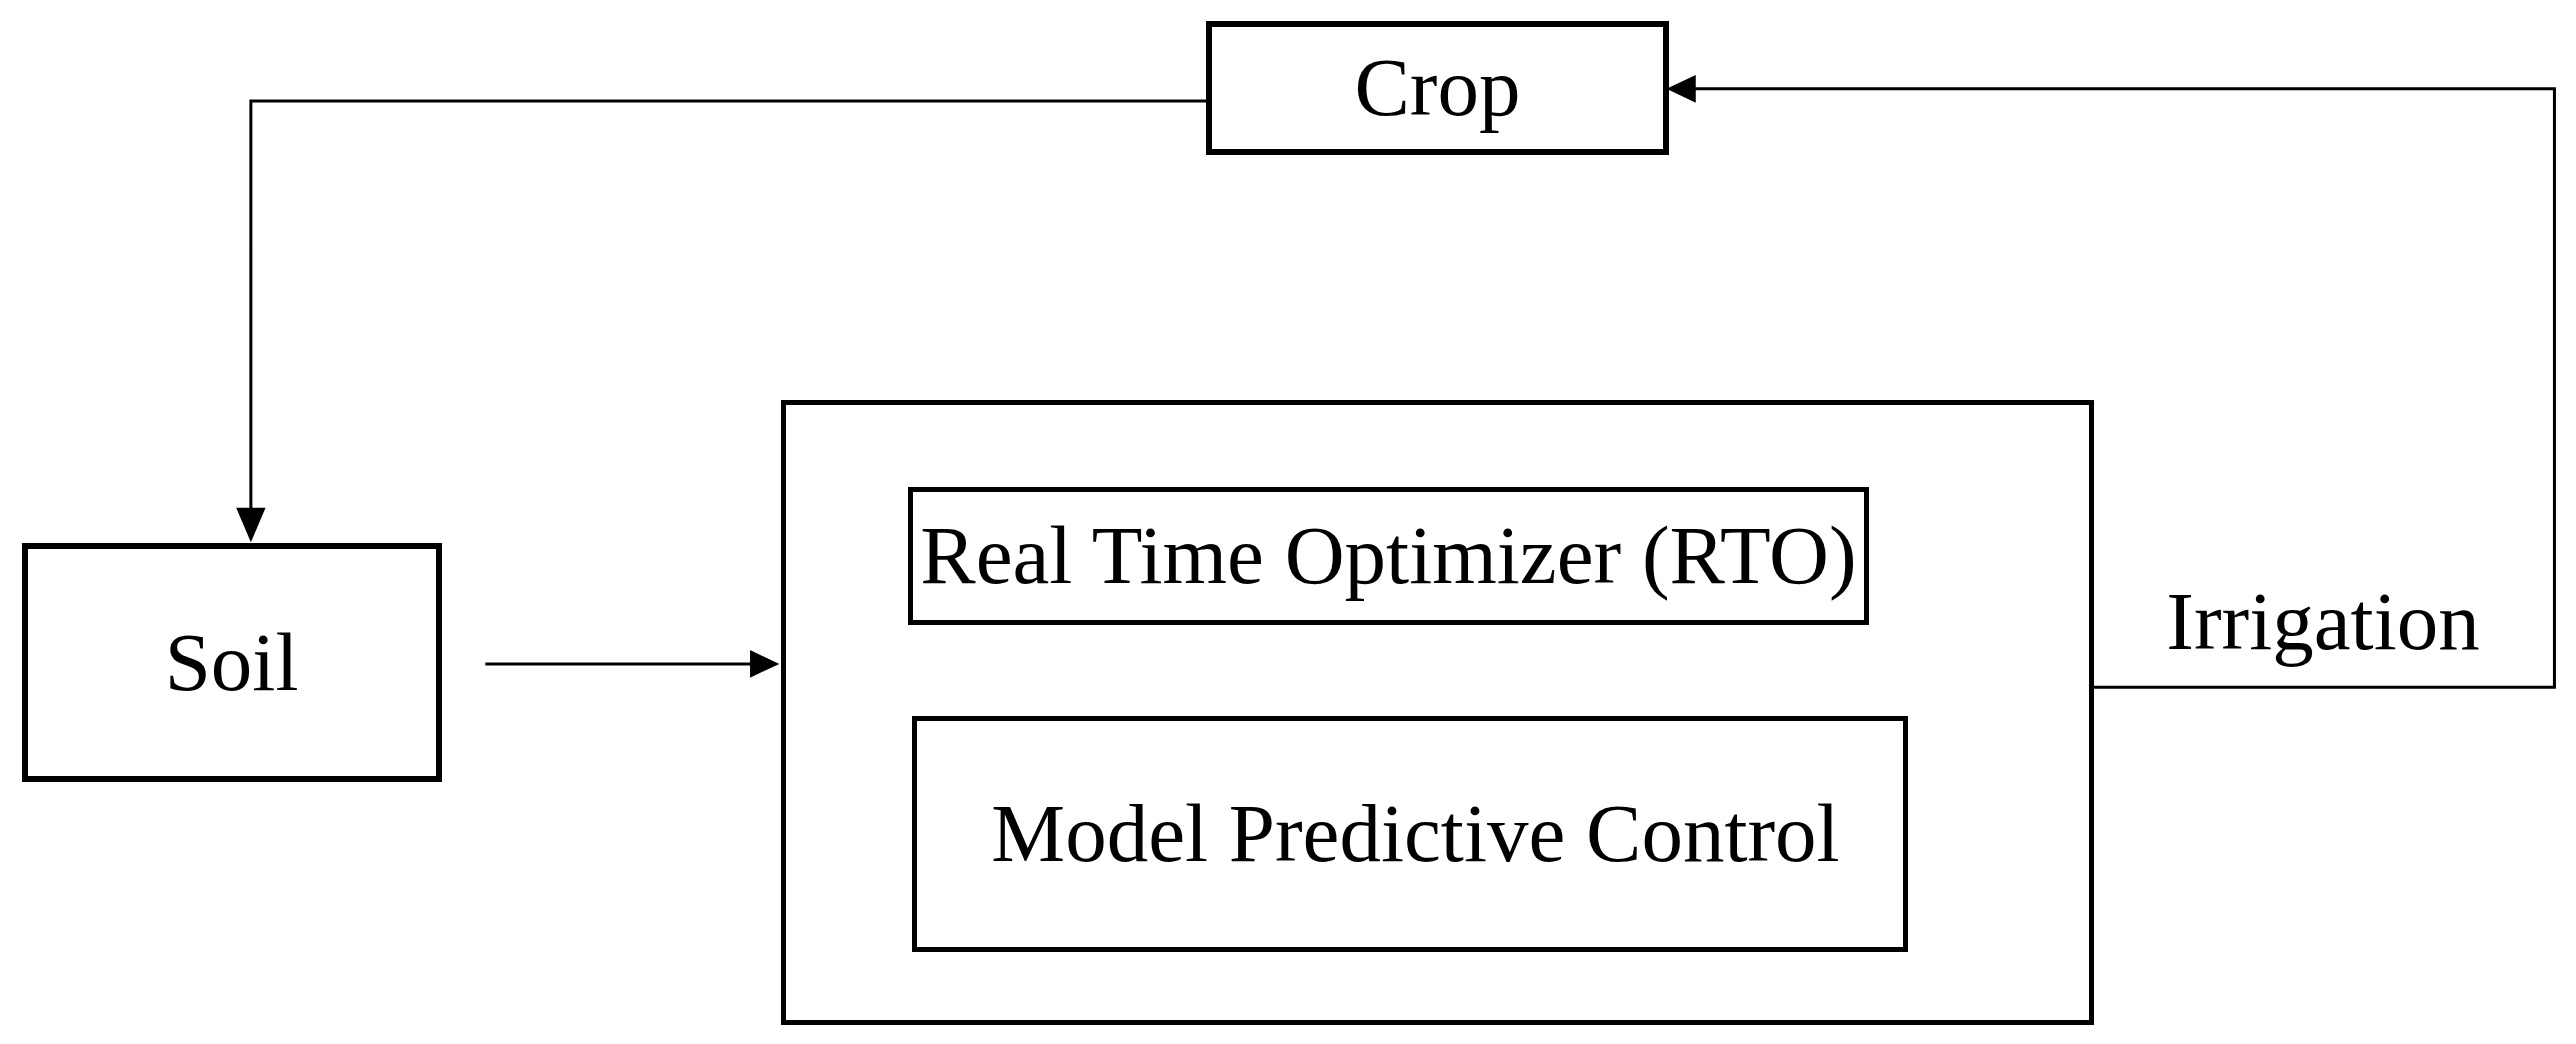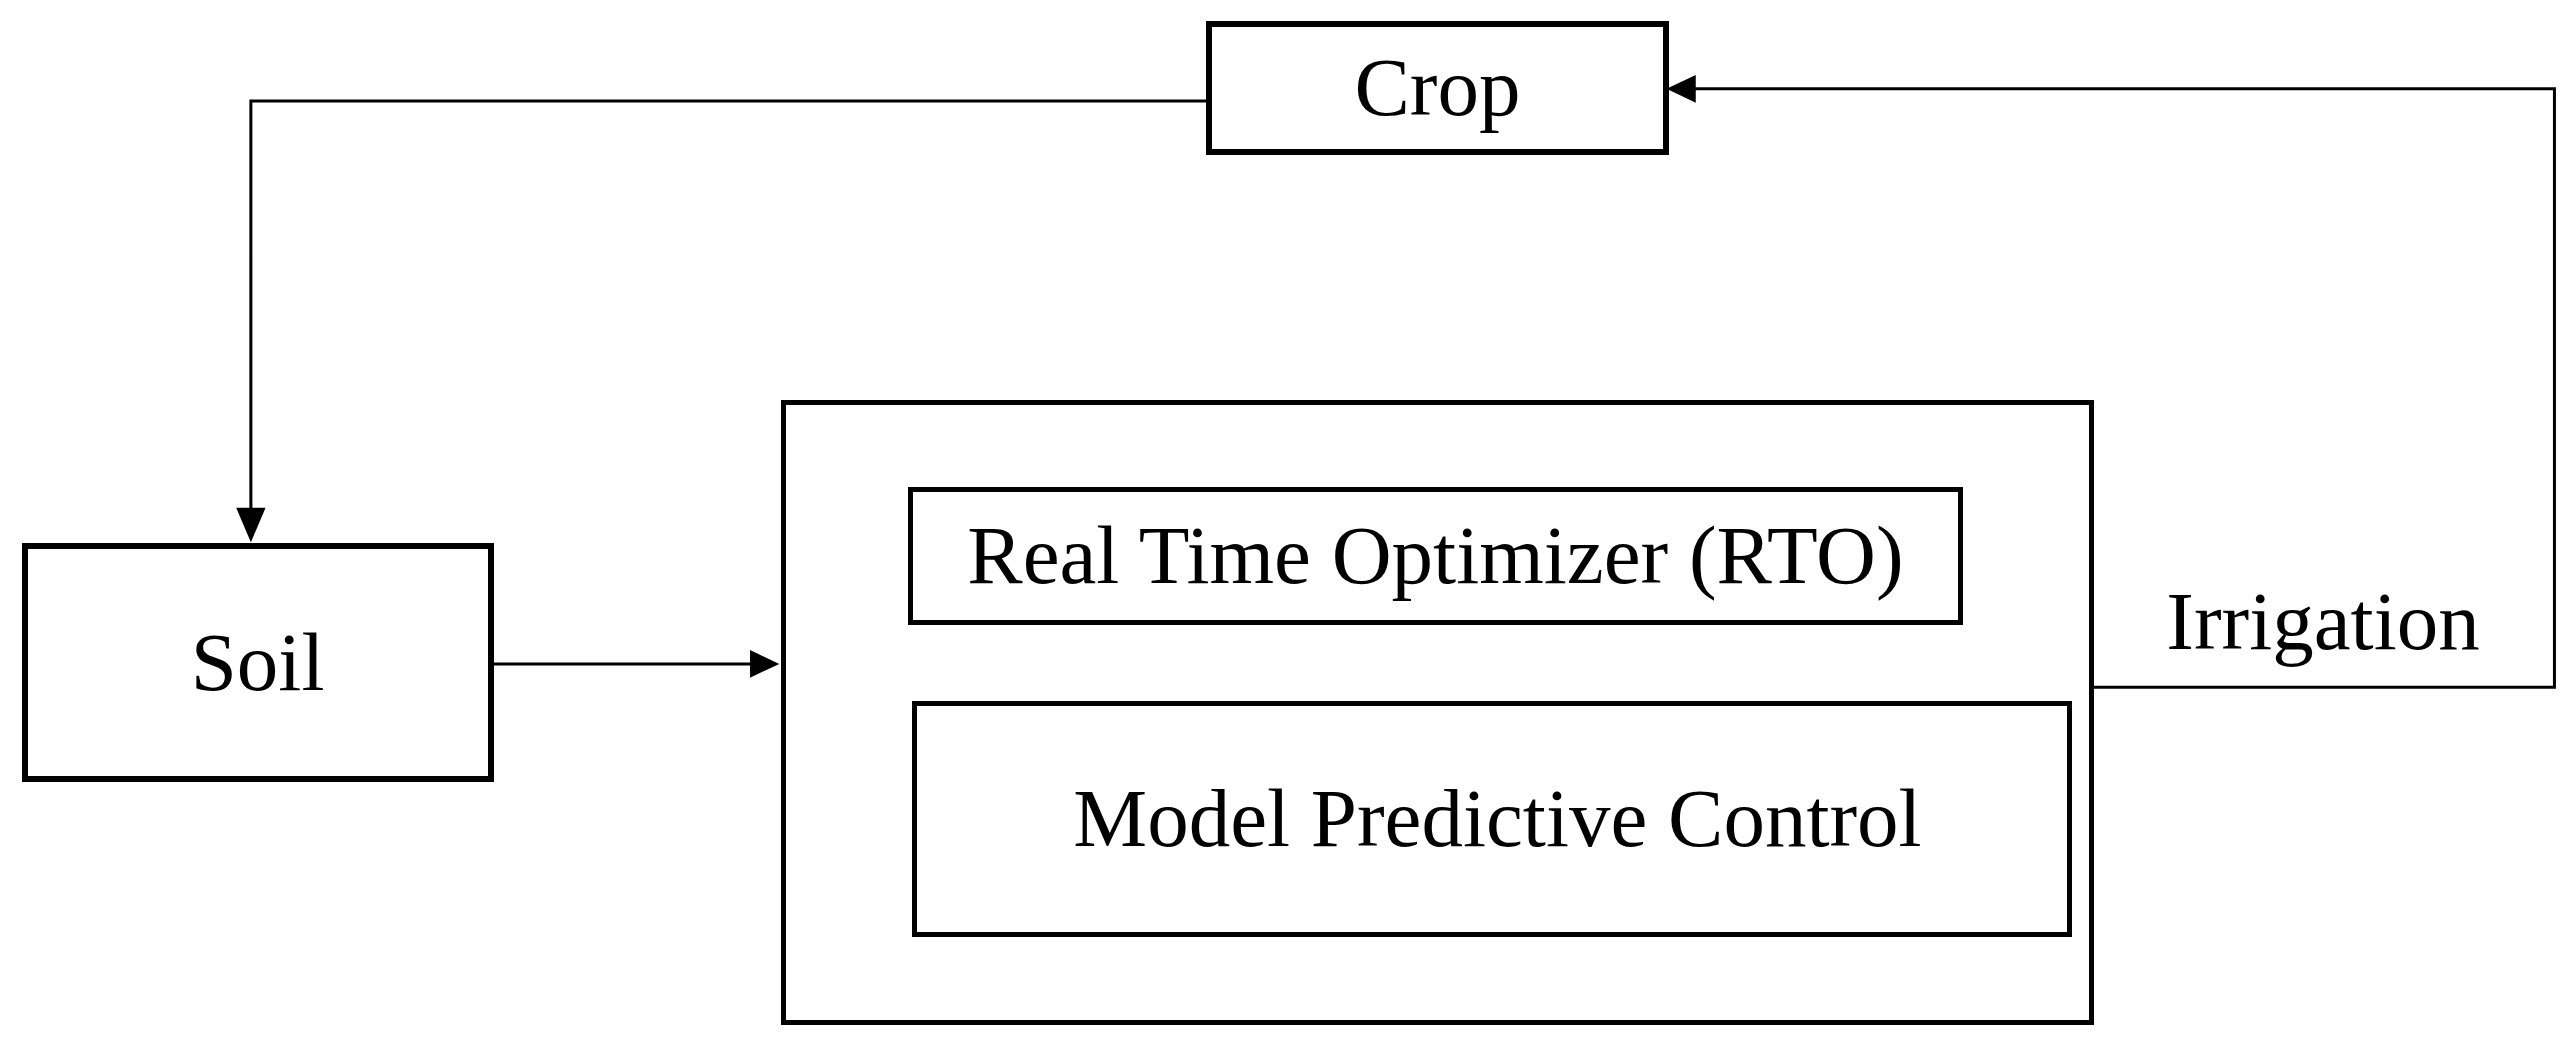--- a/index.html
+++ b/index.html
@@ -52,24 +52,24 @@
   .two-line { line-height: 1.25; }
   .free-label {
     position: absolute;
     transform: translateX(-50%);
     font-size: 83px;
     line-height: 1.1;
     white-space: nowrap;
   }
   
   #crop-box        { left: 1206px; top: 21px;  width: 463px;  height: 134px; border-width: 6px; }
-  #soil-box        { left: 21.6px;   top: 543px; width: 472px;  height: 239px; border-width: 6px; }
+  #soil-box        { left: 21.6px;   top: 543px; width: 420px;  height: 239px; border-width: 6px; }
   #controller-box  { left: 781px;  top: 400px; width: 1313px; height: 625px; }
-  #rto-box         { left: 122px;  top: 82px;  width: 1055px; height: 138px; }
-  #mpc-box         { left: 126px;  top: 296px; width: 1160px; height: 236px; padding-left: 11px; }
+  #rto-box         { left: 122px;  top: 82px;  width: 961px; height: 138px; }
+  #mpc-box         { left: 126px;  top: 311px; width: 996px; height: 236px; padding-left: 11px; }
   #controller-label{ left: 1437px; top: 285px; }
   #irrigation-label{ left: 2323px; top: 576px; }
 </style>
 </head>
 <body>
 
 <div class="canvas">
 
   <svg class="connectors" viewBox="0 0 2988 1212">
 

